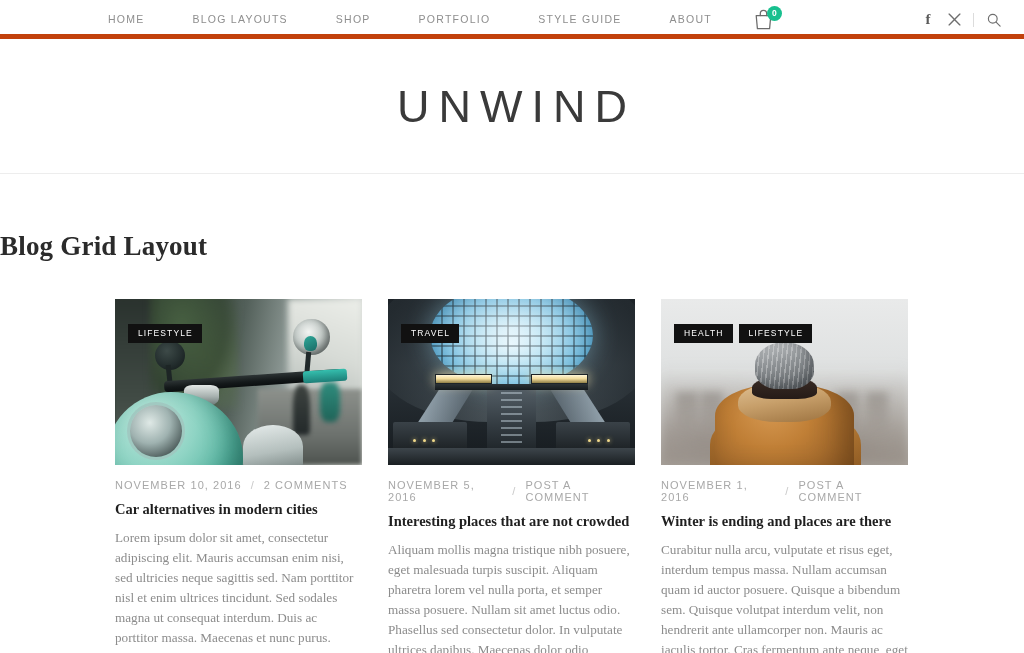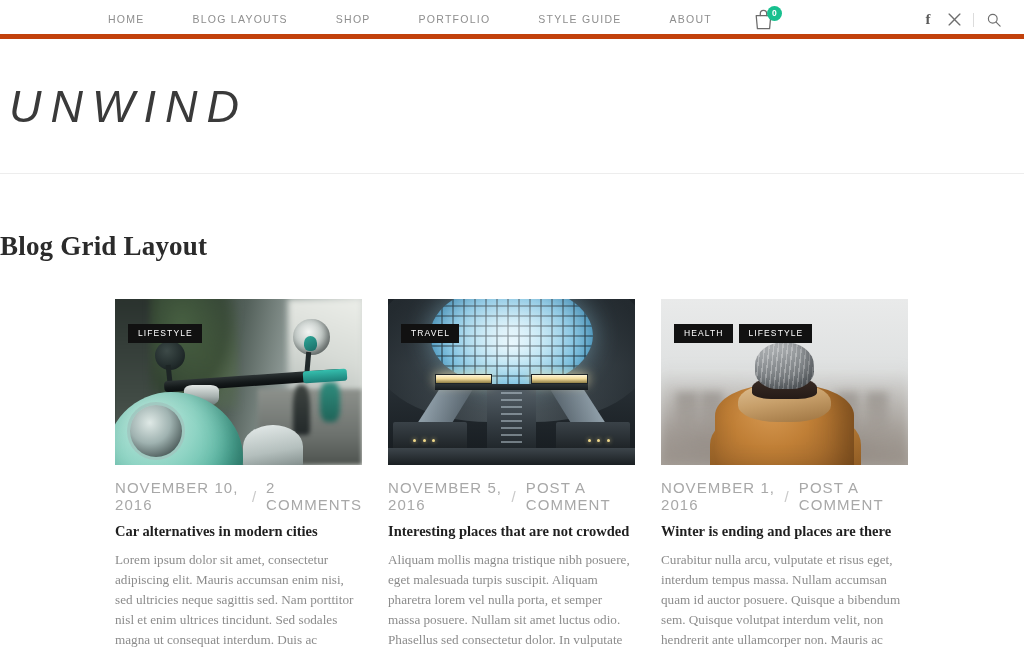--- a/index.html
+++ b/index.html
@@ -118,21 +118,21 @@
     color: #6f6f6f;
   }
 
   
   .logo-band {
     height: 135px;
     width: 1024px;
     border-bottom: 1px solid #ededed;
     display: flex;
     align-items: center;
-    font-style: italic;
+    justify-content: center;
   }
   .site-logo {
     font-family: "Liberation Sans", sans-serif;
     font-weight: 300;
     font-size: 45px;
     letter-spacing: 9px;
     color: #3a3a3a;
     text-indent: 9px;
     line-height: 1;
     text-decoration: none;
@@ -189,21 +189,21 @@
     text-transform: uppercase;
     padding: 5px 9px 5px 10px;
     line-height: 1;
     text-decoration: none;
     cursor: pointer;
   }
 
   .card-meta {
     margin-top: 14px;
     font-family: "Liberation Sans", sans-serif;
-    font-size: 15px;
+    font-size: 11px;
     letter-spacing: 1.05px;
     color: #a8a8a8;
     text-transform: uppercase;
     display: flex;
     align-items: center;
   }
   .meta-date { cursor: default; }
   .meta-sep { margin: 0 9px; color: #c9c9c9; }
   .meta-comments { cursor: pointer; color: #a8a8a8; text-decoration: none; }
 

